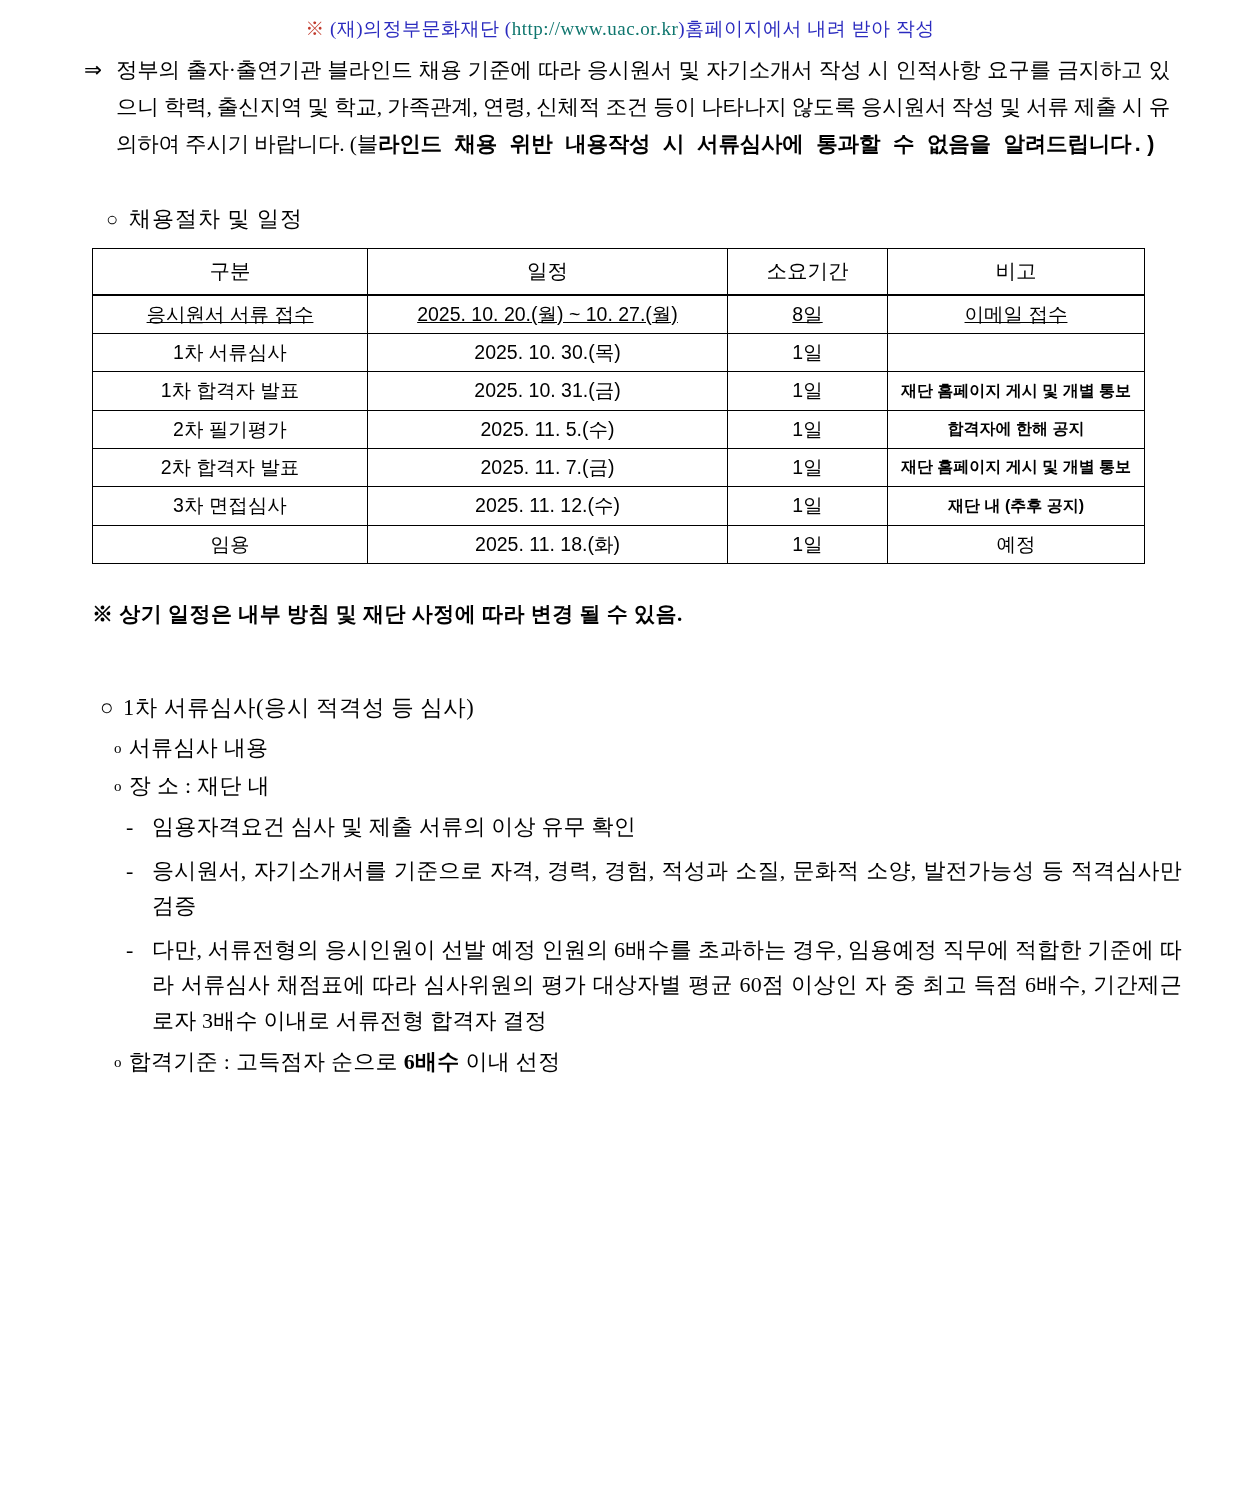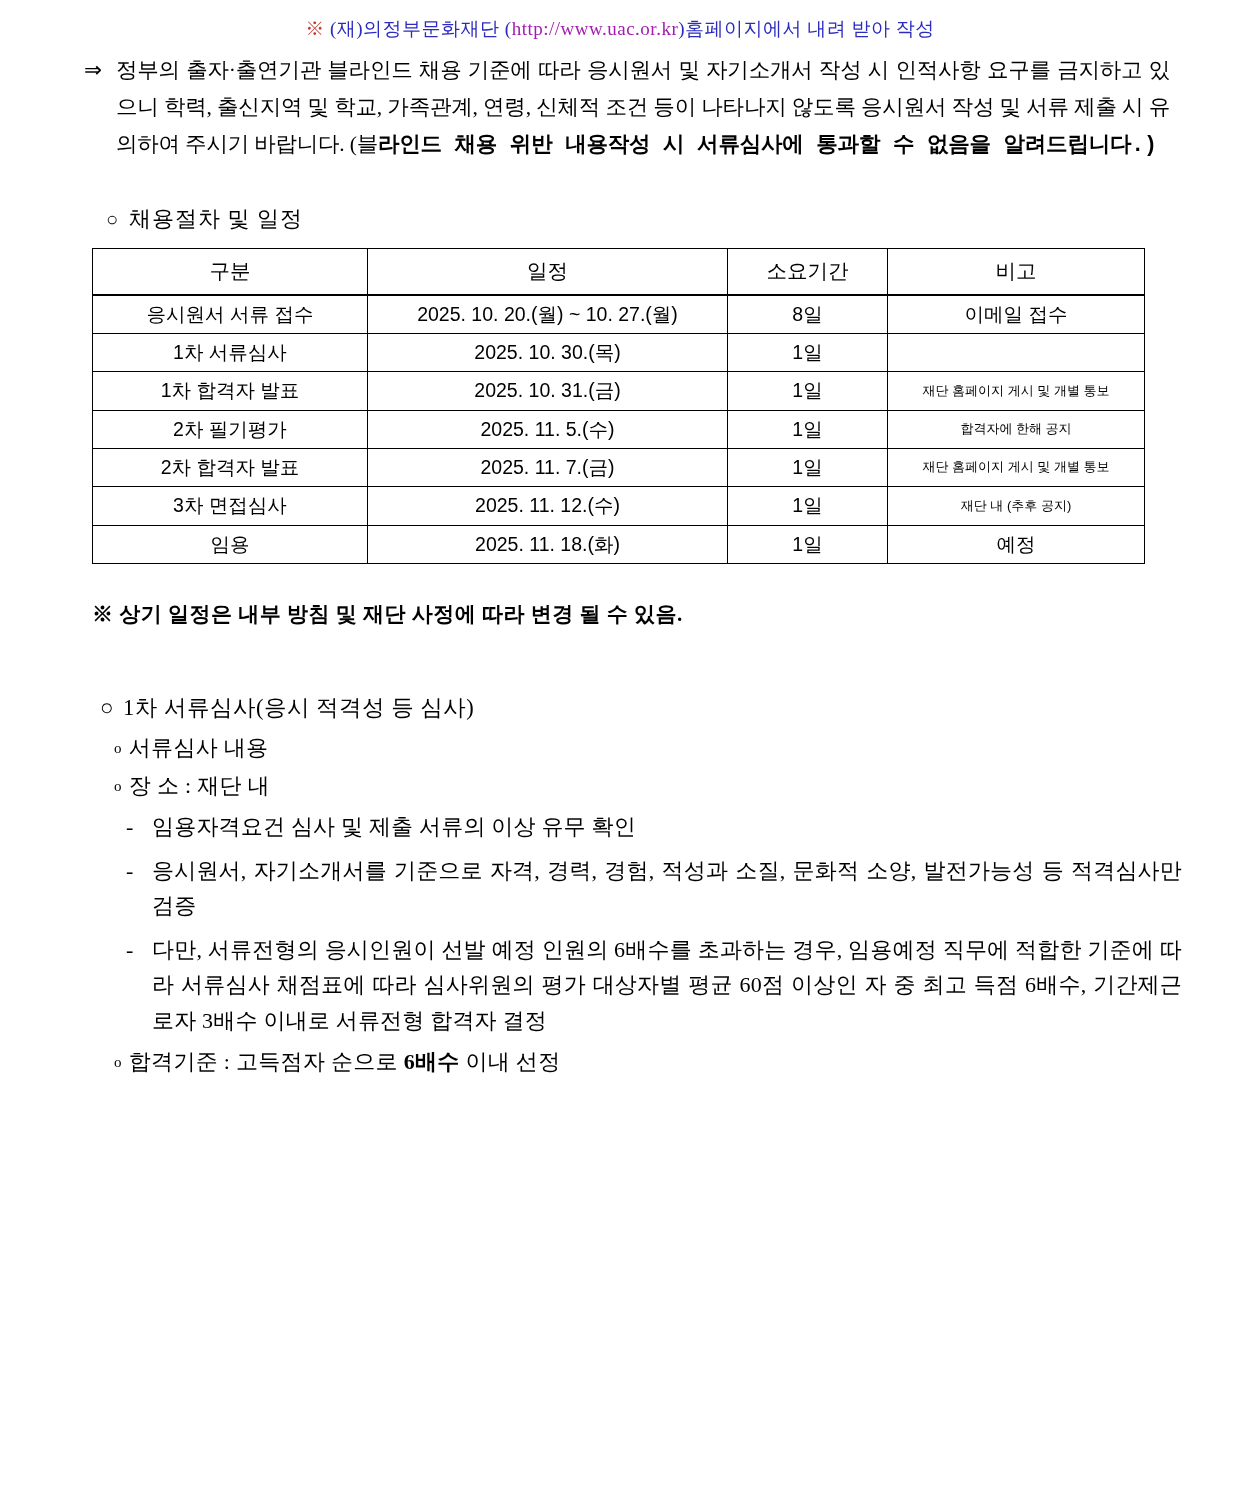--- a/index.html
+++ b/index.html
@@ -24,21 +24,21 @@
   
   .topnote {
     text-align: center;
     font-size: 19px;
     color: #2b2bbf;
     letter-spacing: 0.5px;
     margin: 8px 0 4px 0;
     font-family: "Liberation Serif", serif;
   }
   .topnote .mark { color: #c0392b; }
-  .topnote .url { color: #a21caf; }
+  .topnote .url { color: #0f766e; }
 
   
   .arrow-para {
     margin: 10px 0 0 0;
     font-size: 21.5px;
     line-height: 1.72;
     text-align: justify;
     padding-left: 46px;
     position: relative;
     letter-spacing: -0.2px;
@@ -73,25 +73,25 @@
     font-family: "Liberation Sans", sans-serif;
     font-weight: normal;
     line-height: 1.3;
   }
   table.schedule thead th {
     font-size: 20.5px;
     padding: 9px 4px;
     border-bottom: 1px solid #000;
   }
   table.schedule thead tr th { border-bottom-width: 1px; }
-  table.schedule tbody tr:first-child td { border-top: 2px solid #000; }
+  table.schedule tbody tr:first-child td { border-top: 2px solid #000; text-decoration: underline; }
   table.schedule td.small {
-    font-size: 13px;
+    font-size: 16px;
     line-height: 1.28;
-    font-weight: normal;
+    font-weight: bold;
     text-align: center;
   }
   table.schedule td.two-line { padding: 3px 4px; }
   .col-1 { width: 275px; }
   .col-2 { width: 360px; }
   .col-3 { width: 160px; }
   .col-4 { width: 257px; }
 
   
   .table-note {

